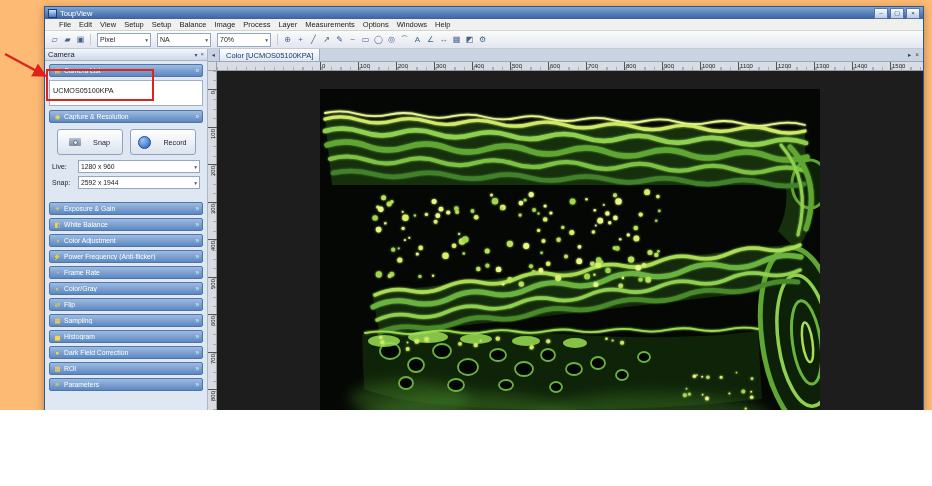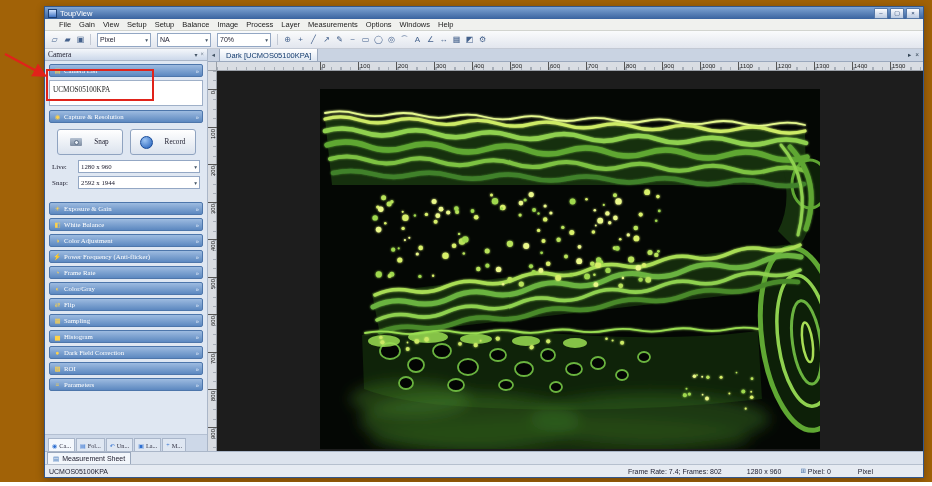--- a/index.html
+++ b/index.html
@@ -1,16 +1,16 @@
 <!DOCTYPE html>
 <html><head>
 <meta charset="utf-8">
 <style>
   html,body { margin:0; padding:0; }
-  .page { position:relative; width:932px; height:482px; background:#a16207;
+  .page { position:relative; width:932px; height:410px; background:#fdba74;
           font-family:"Liberation Sans", sans-serif; overflow:hidden; }
 
   
   .window { position:absolute; left:44px; top:6px; width:880px; height:472px;
             border:1px solid #33578b; background:#edf0f4; box-sizing:border-box;
             display:flex; flex-direction:column; box-shadow:0 2px 8px rgba(0,0,0,.30); }
   .titlebar { height:12px; flex:0 0 12px; background:linear-gradient(#7fa5d4,#39639f);
               display:flex; align-items:center; padding:0 3px; color:#fff; font-size:7.5px; }
   .title-icon { width:7px; height:7px; background:linear-gradient(#cfe2ff,#3f74c4);
                 border:1px solid #1d3f73; margin-right:3px; }
@@ -28,21 +28,21 @@
               font-size:8px; color:#44618c; border-radius:2px; }
   .combo { display:flex; align-items:center; justify-content:space-between; width:48px; height:12px;
            background:#fff; border:1px solid #93a7c4; font-size:7px; color:#223; padding:0 2px; margin:0 3px; }
   .combo-arr { font-size:5.5px; color:#456; }
   .tb-sep { width:1px; height:11px; background:#c3c9d4; margin:0 2px; }
 
   
   .main { flex:1 1 auto; display:flex; min-height:0; }
 
   .sidebar { width:163px; flex:0 0 163px; background:#dfe7f2; border-right:1px solid #aab6c8;
-             display:flex; flex-direction:column; box-sizing:border-box;font-family:Liberation Serif, serif; }
+             display:flex; flex-direction:column; box-sizing:border-box; }
   .panel-header { height:11px; flex:0 0 11px; display:flex; align-items:center; padding:0 3px;
                   background:linear-gradient(#f4f7fb,#ccd8ea); border-bottom:1px solid #aab6c8;
                   color:#223; font-size:7.5px; }
   .panel-controls { margin-left:auto; display:flex; gap:3px; font-size:6px; color:#456; }
   .side-body { flex:1 1 auto; padding:3px 4px; overflow:hidden; }
 
   .side-section { height:13px; display:flex; align-items:center;
                   background:linear-gradient(#9dbbe0,#5c88c0); border:1px solid #4d76ab; border-radius:2px;
                   color:#fff; padding:0 3px; margin-bottom:3px; box-sizing:border-box; }
   .sec-icon  { width:9px; font-size:6.5px; margin-right:2px; color:#ffd24a; text-align:center; }
@@ -140,21 +140,21 @@
 
   <span class="win-btn">▢</span>
 
   <span class="win-btn">×</span>
 </span>
     </div>
 
     <div class="menubar">
   <span class="menu-item">File</span>
 
-  <span class="menu-item">Gain</span>
+  <span class="menu-item">Edit</span>
 
   <span class="menu-item">View</span>
 
   <span class="menu-item">Setup</span>
 
   <span class="menu-item">Setup</span>
 
   <span class="menu-item">Balance</span>
 
   <span class="menu-item">Image</span>
@@ -387,21 +387,21 @@
     <span class="tab-icon">+</span>
     <span>M...</span>
   </span>
 </div>
       </div>
 
       <div class="content">
         <div class="tabbar">
           <span class="tab-nav">◂</span>
           <span class="video-tab">
-            <span>Dark [UCMOS05100KPA]</span>
+            <span>Color [UCMOS05100KPA]</span>
           </span>
           <span class="tabbar-right">
             <span>▸</span>
             <span>×</span>
           </span>
         </div>
 
         <div class="video-region">
           <div class="ruler-corner"></div>
           <div class="ruler-h" id="ruler-h">

